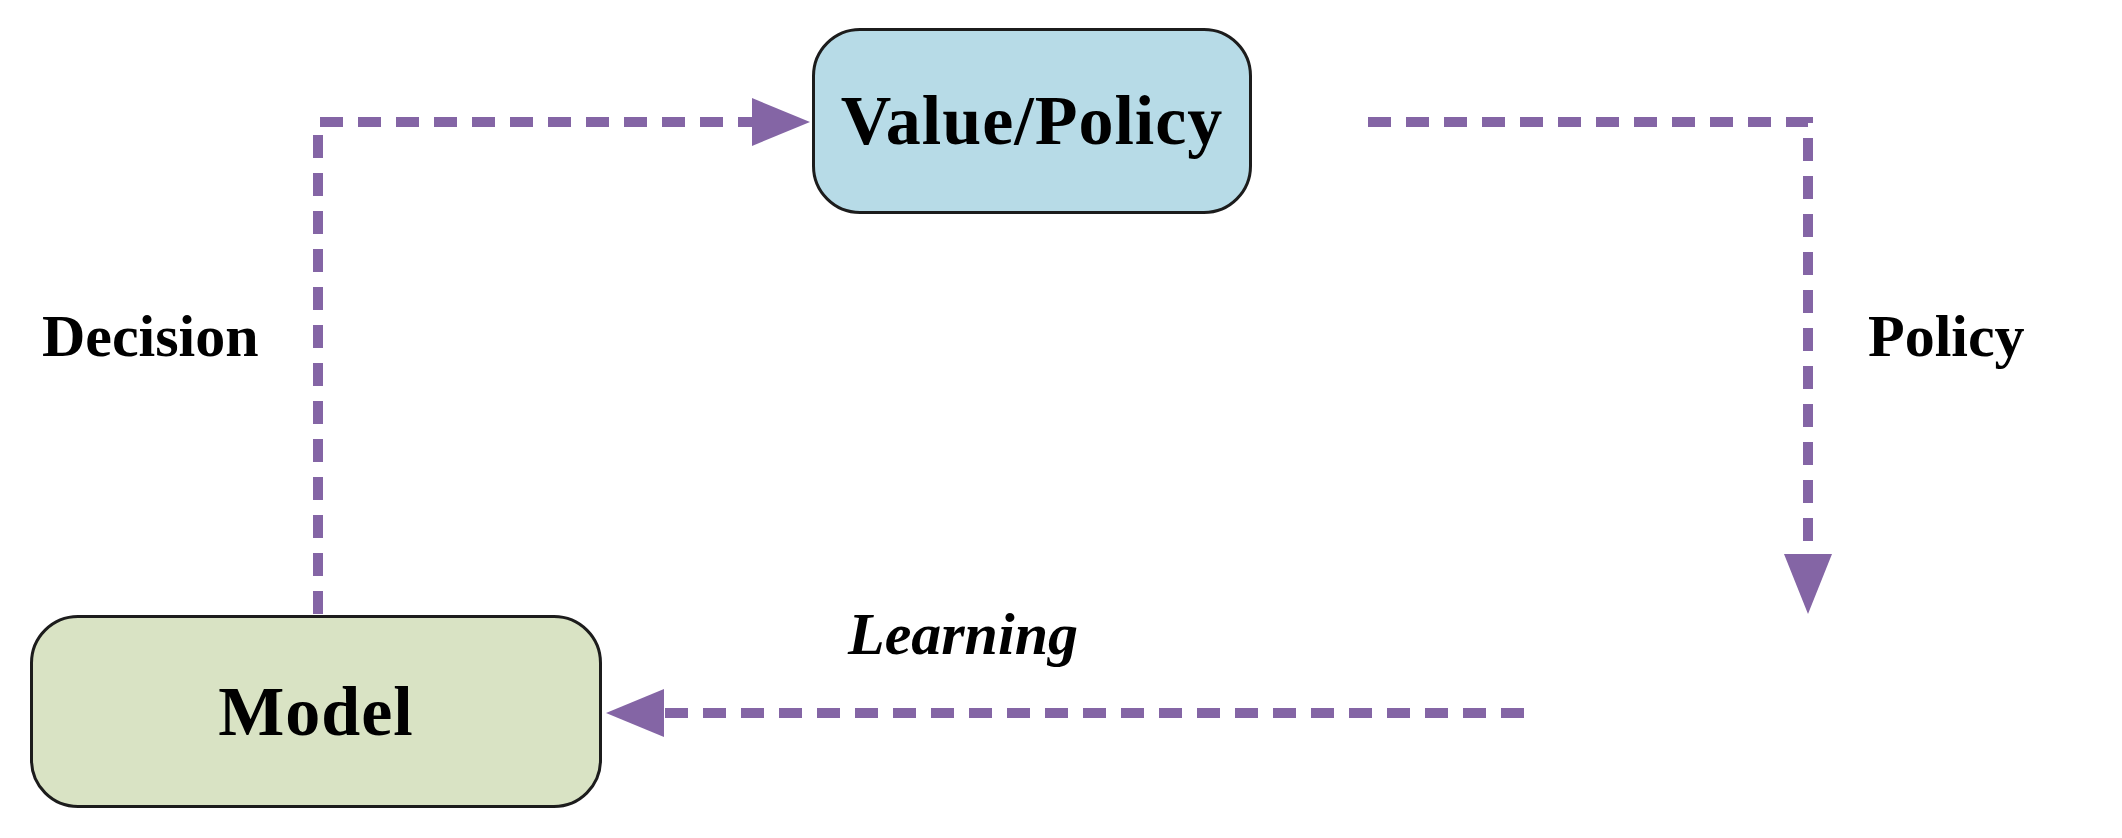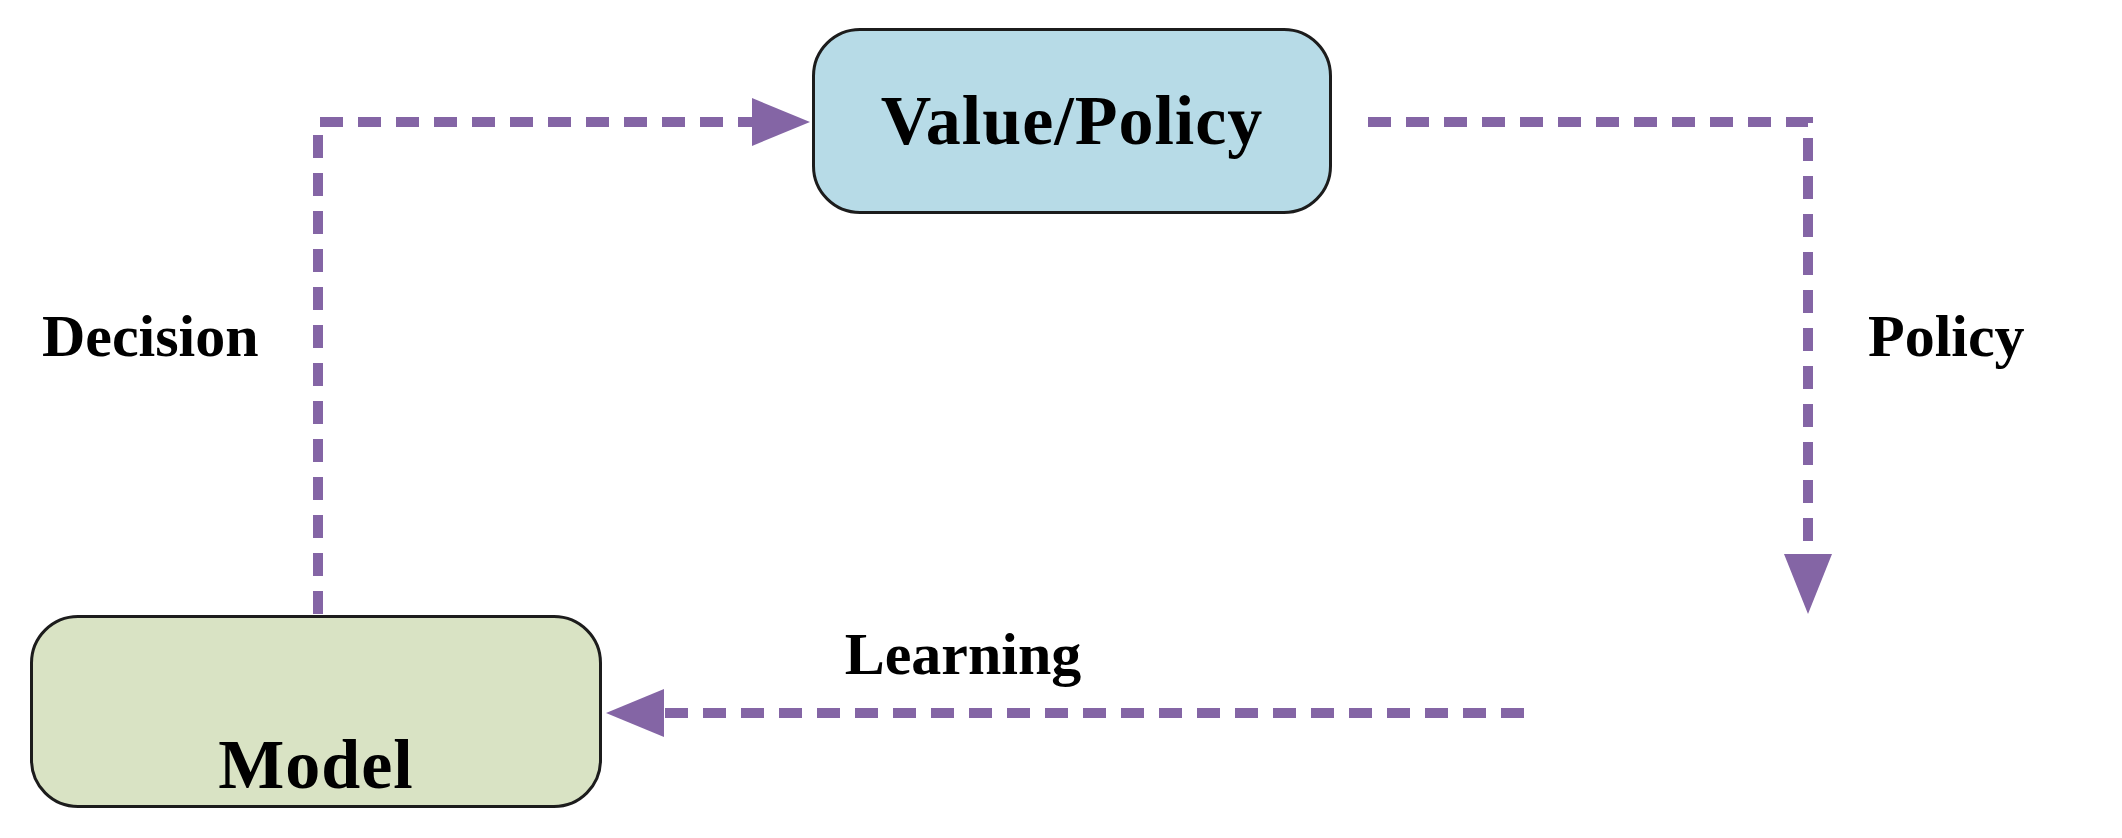--- a/index.html
+++ b/index.html
@@ -48,45 +48,44 @@
     display: flex;
     align-items: center;
     justify-content: center;
     font-weight: bold;
     font-size: 70px;
     color: var(--text);
     letter-spacing: 1px;
   }
   .node-value-policy {
     left: 812px; top: 28px;
-    width: 520px; height: 186px;
+    width: 440px; height: 186px;
     background: var(--fill-value-policy);
     justify-content: center;
   }
   .node-model {
     left: 30px; top: 615px;
     width: 572px; height: 193px;
     background: var(--fill-model);
-    align-items: flex-end;
   }
   .node-experience {
     left: 1525px; top: 616px;
     width: 468px; height: 192px;
     background: var(--fill-experience);
   }
   .edge-label {
     position: absolute;
     font-weight: bold;
     font-size: 60px;
     color: var(--text);
     white-space: nowrap;
   }
   .label-decision { left: 42px;  top: 302px; text-align: right; }
   .label-action   { left: 1868px; top: 302px; }
-  .label-learning { left: 963px; top: 620px; transform: translateX(-50%); }
+  .label-learning { left: 963px; top: 600px; transform: translateX(-50%); font-style: italic; }
 </style>
 </head>
 <body>
 
 <div id="canvas">
 
   <svg id="arrows" viewBox="0 0 2122 838" xmlns="http://www.w3.org/2000/svg">
 
     <polyline class="dash" points="318,614 318,122 754,122"></polyline>
     <polygon class="head" points="810,122 752,98 752,146"></polygon>

